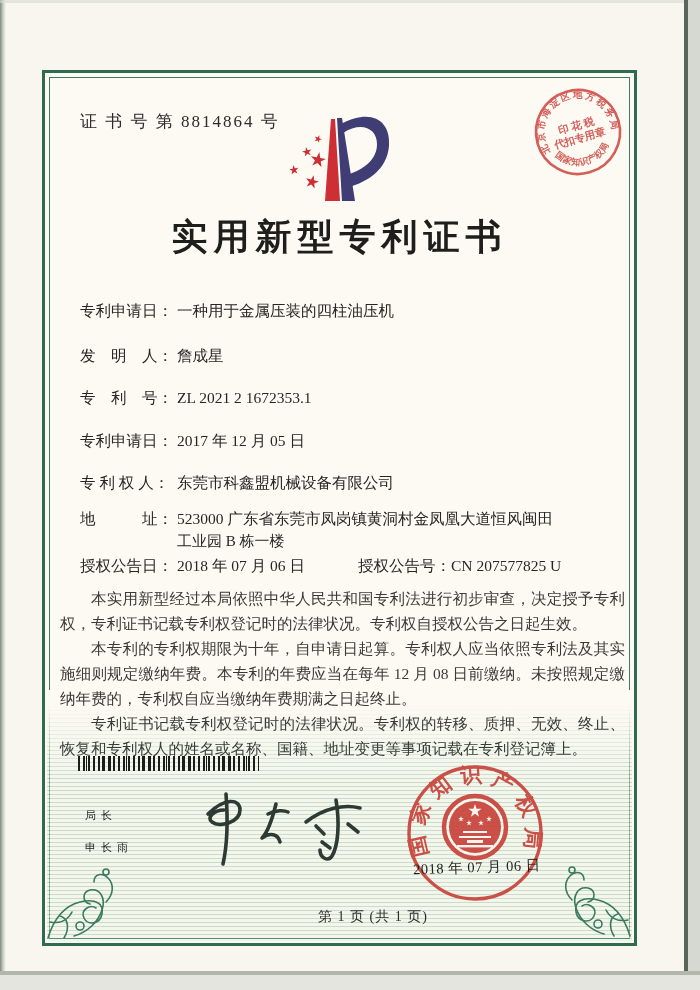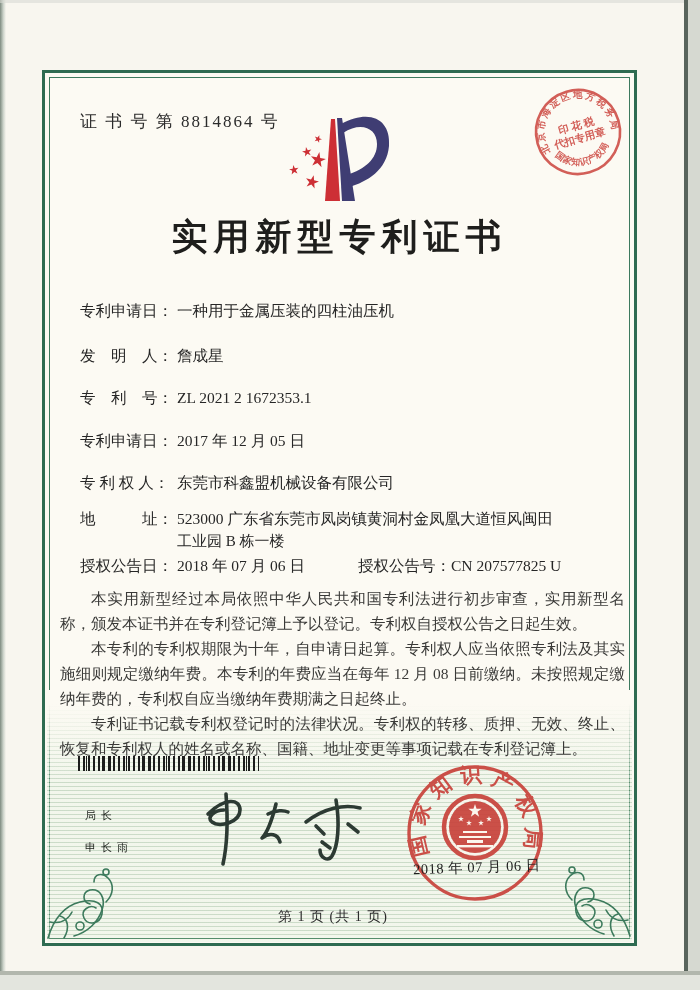--- a/index.html
+++ b/index.html
@@ -28,21 +28,21 @@
   .row .lbl{display:inline-block;min-width:97px;}
   .addr2{left:177px;font-size:15px;color:#262626;}
   .grant-no{left:358px;font-size:15.5px;color:#262626;}
   .body-text{left:60px;top:586px;width:565px;font-size:15.5px;line-height:25px;color:#3a3a38;text-align:justify;}
   .body-text p{margin:0;text-indent:2em;}
   .barcode{left:78px;top:756px;width:181px;height:15px;z-index:3;
     background-image:repeating-linear-gradient(90deg,#1c1c1c 0 2px,rgba(0,0,0,0) 2px 5px),
                      repeating-linear-gradient(90deg,#1c1c1c 0 1px,rgba(0,0,0,0) 1px 8px);}
   .director{left:85px;font-size:11px;letter-spacing:5px;color:#20251f;z-index:3;}
   .seal-date{left:413px;top:858px;width:130px;font-size:14.5px;color:#1f1f1f;letter-spacing:.5px;z-index:5;transform:rotate(-2deg);white-space:nowrap;}
-  .footer{left:42px;top:908px;width:582px;text-align:center;font-size:14px;color:#2b2b2b;z-index:4;letter-spacing:1px;}
+  .footer{left:42px;top:908px;width:582px;text-align:center;font-size:14px;color:#2b2b2b;z-index:4;letter-spacing:1px;padding-left:40px;}
   svg{display:block;}
   .z3{z-index:3;} .z4{z-index:4;}
 </style>
 </head>
 <body>
 
 <div class="abs edge-left"></div>
 <div class="abs edge-top"></div>
 <div class="abs edge-right-line"></div>
 <div class="abs edge-right"></div>
@@ -121,21 +121,21 @@
 </div>
 <div class="abs content addr2" style="top:532px;">工业园 B 栋一楼</div>
 <div class="abs content row" style="top:556px;">
   <span class="lbl">授权公告日：</span><span>2018 年 07 月 06 日</span>
 </div>
 <div class="abs content grant-no" style="top:556px;">
   <span>授权公告号：</span><span>CN 207577825 U</span>
 </div>
 
 <div class="abs content body-text">
-  <p>本实用新型经过本局依照中华人民共和国专利法进行初步审查，实用新型名称，颁发本证书并在专利登记簿上予以登记。专利权自授权公告之日起生效。</p>
+  <p>本实用新型经过本局依照中华人民共和国专利法进行初步审查，决定授予专利权，专利证书记载专利权登记时的法律状况。专利权自授权公告之日起生效。</p>
   <p>本专利的专利权期限为十年，自申请日起算。专利权人应当依照专利法及其实施细则规定缴纳年费。本专利的年费应当在每年 12 月 08 日前缴纳。未按照规定缴纳年费的，专利权自应当缴纳年费期满之日起终止。</p>
   <p>专利证书记载专利权登记时的法律状况。专利权的转移、质押、无效、终止、恢复和专利权人的姓名或名称、国籍、地址变更等事项记载在专利登记簿上。</p>
 </div>
 
 <div class="abs barcode"></div>
 
 <div class="abs director" style="top:808px;">局长</div>
 <div class="abs director" style="top:840px;">申长雨</div>
 
 <svg class="abs z4" style="left:190px;top:780px;" width="180" height="92" viewBox="0 0 180 92">

